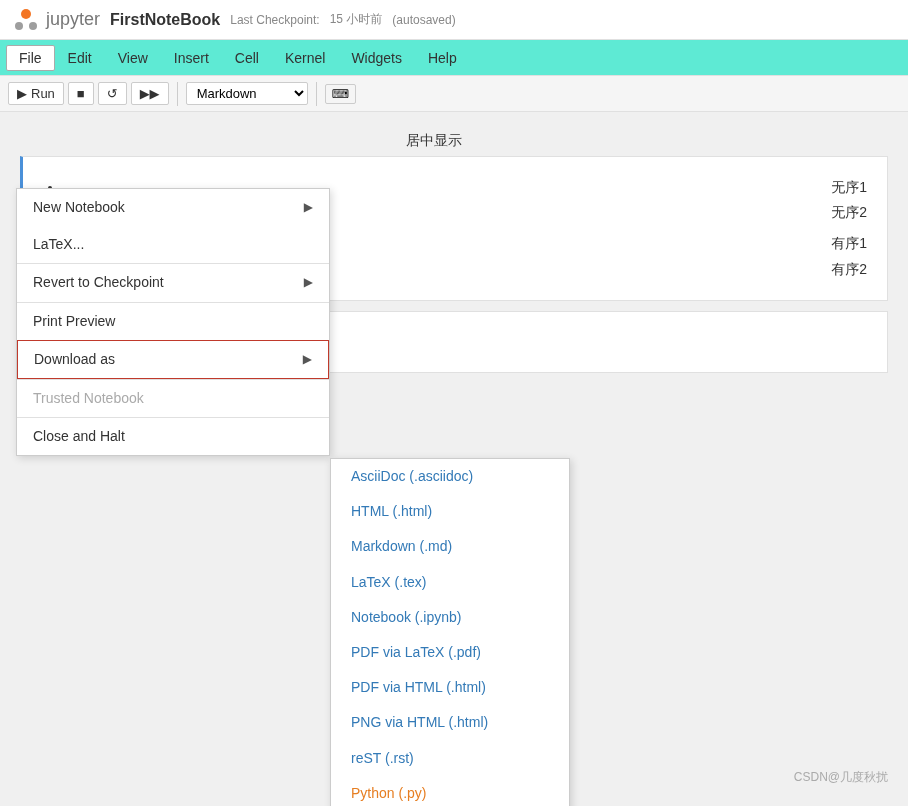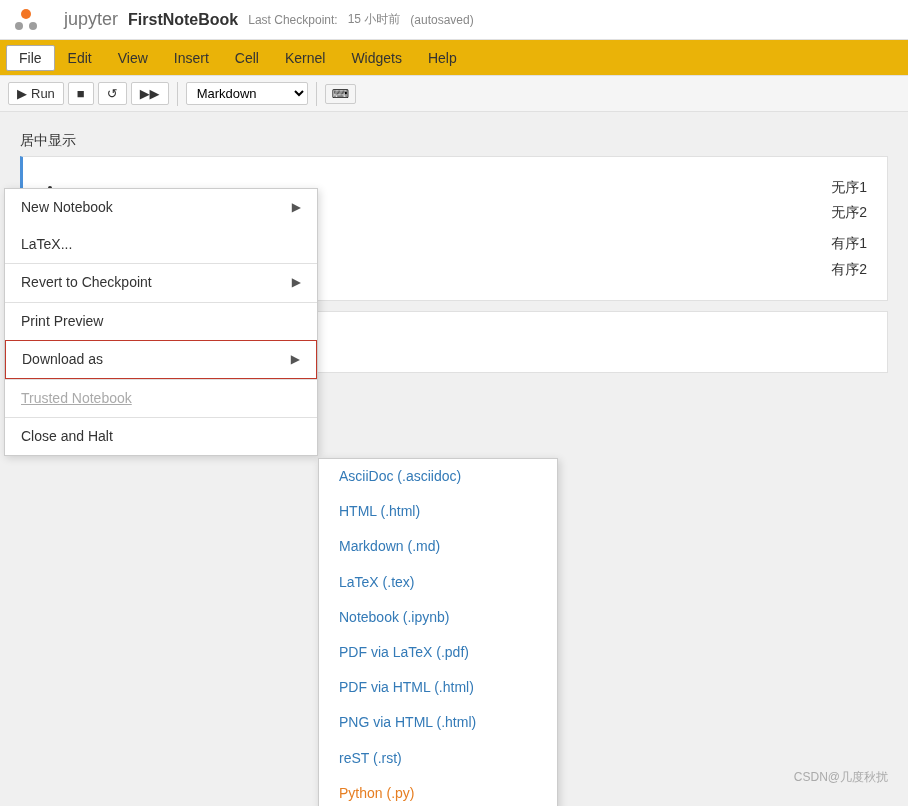--- a/index.html
+++ b/index.html
@@ -19,39 +19,39 @@
       border-bottom: 1px solid #e0e0e0;
       padding: 6px 12px;
       display: flex;
       align-items: center;
       gap: 10px;
       height: 40px;
     }
     .jupyter-logo {
       display: flex;
       align-items: center;
-      gap: 24px;
+      gap: 6px;
     }
     .jupyter-logo-icon {
       width: 28px;
       height: 28px;
     }
     .jupyter-text {
       font-size: 18px;
       color: #777;
       font-weight: 300;
     }
     .checkpoint-info {
       font-size: 12px;
       color: #888;
     }
 
     
     .menu-bar {
-      background: #eab308;
+      background: #5eead4;
       border-bottom: 1px solid #e0e0e0;
       display: flex;
       align-items: center;
       height: 36px;
       padding: 0 6px;
     }
     .menu-item {
       padding: 4px 12px;
       cursor: pointer;
       color: #333;
@@ -152,39 +152,39 @@
     }
     .code-block-label {
       color: #333;
       margin-bottom: 4px;
     }
     .code-line {
       font-family: monospace;
       color: #0000cc;
     }
     .centered-text {
-      text-align: left;
+      text-align: center;
       color: #333;
       font-size: 14px;
       margin-bottom: 6px;
       padding-right: 40px;
     }
     .watermark {
       position: absolute;
       bottom: 20px;
       right: 20px;
       color: #aaa;
       font-size: 12px;
     }
 
     
     .dropdown-overlay {
       position: absolute;
       top: 76px;
-      left: 4px;
+      left: 16px;
       z-index: 1000;
     }
     .file-dropdown {
       background: #fff;
       border: 1px solid #ccc;
       box-shadow: 2px 2px 8px rgba(0,0,0,0.15);
       width: 314px;
       position: relative;
     }
     .dropdown-section {
@@ -203,21 +203,20 @@
       font-size: 14px;
       line-height: 1.8;
     }
     .dropdown-item.active-item {
       background: #fff;
       border: 1px solid #c0392b;
     }
     .dropdown-item.disabled {
       color: #aaa;
       cursor: default;
-      text-decoration: underline;
     }
     .dropdown-item .shortcut {
       font-size: 12px;
       color: #666;
       border: 1px solid #ccc;
       padding: 0 4px;
       border-radius: 2px;
       font-family: monospace;
     }
     .dropdown-arrow {

